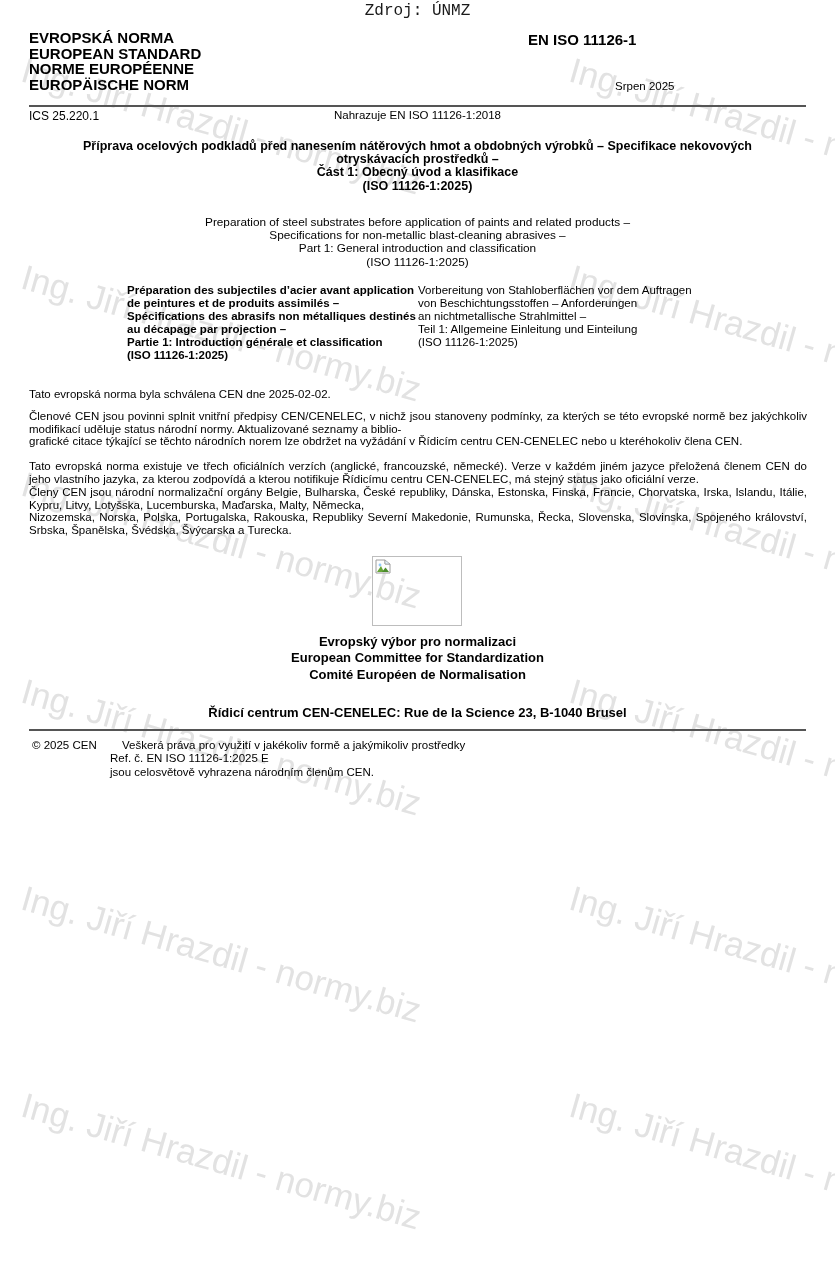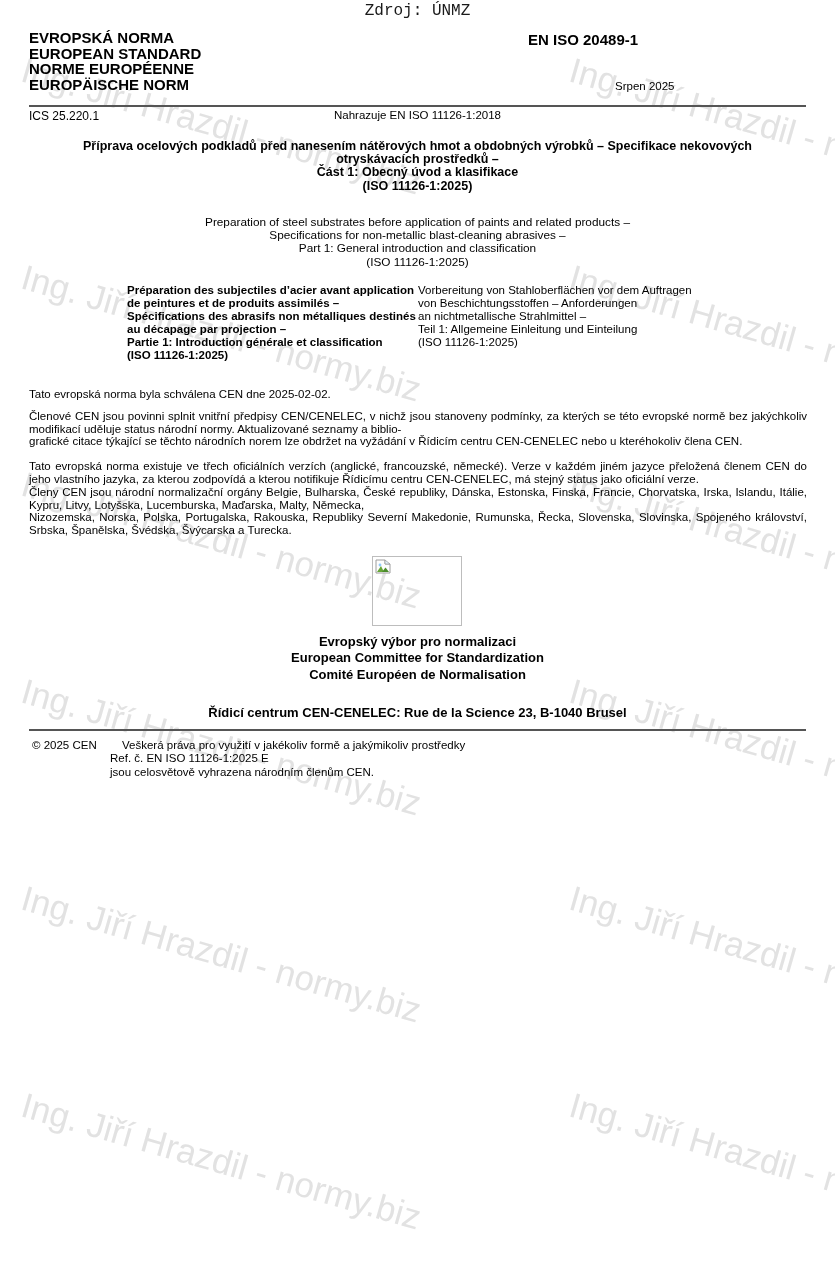--- a/index.html
+++ b/index.html
@@ -82,21 +82,21 @@
 
     <div class="mono-note src">Zdroj: ÚNMZ</div>
 
     <div class="hdr-titles">
       <div>EVROPSKÁ NORMA</div>
       <div>EUROPEAN STANDARD</div>
       <div>NORME EUROPÉENNE</div>
       <div>EUROPÄISCHE NORM</div>
     </div>
 
-    <div class="std-num">EN ISO 20489-1</div>
+    <div class="std-num">EN ISO 11126-1</div>
     <div class="issue-date">Srpen 2025</div>
 
     <div class="rule rule1"></div>
 
     <div class="ics">ICS 25.220.1</div>
     <div class="supersedes">Nahrazuje EN ISO 11126-1:2018</div>
 
     <div class="title-cz">
       <div>Příprava ocelových podkladů před nanesením nátěrových hmot a obdobných výrobků – Specifikace nekovových</div>
       <div>otryskávacích prostředků –</div>

